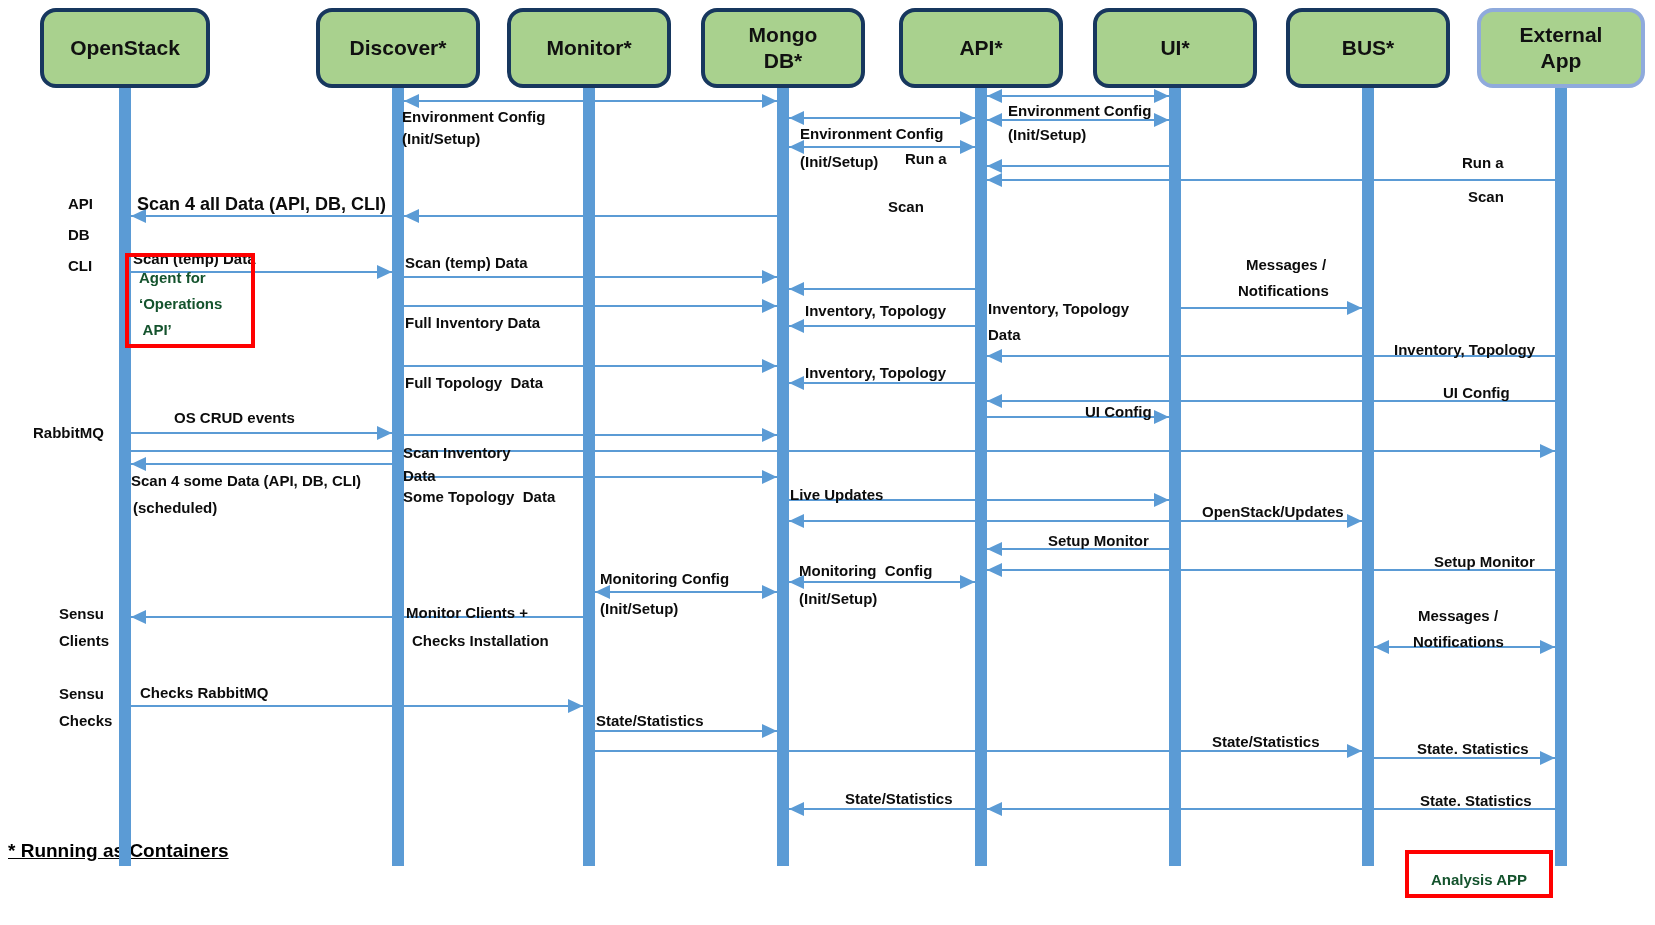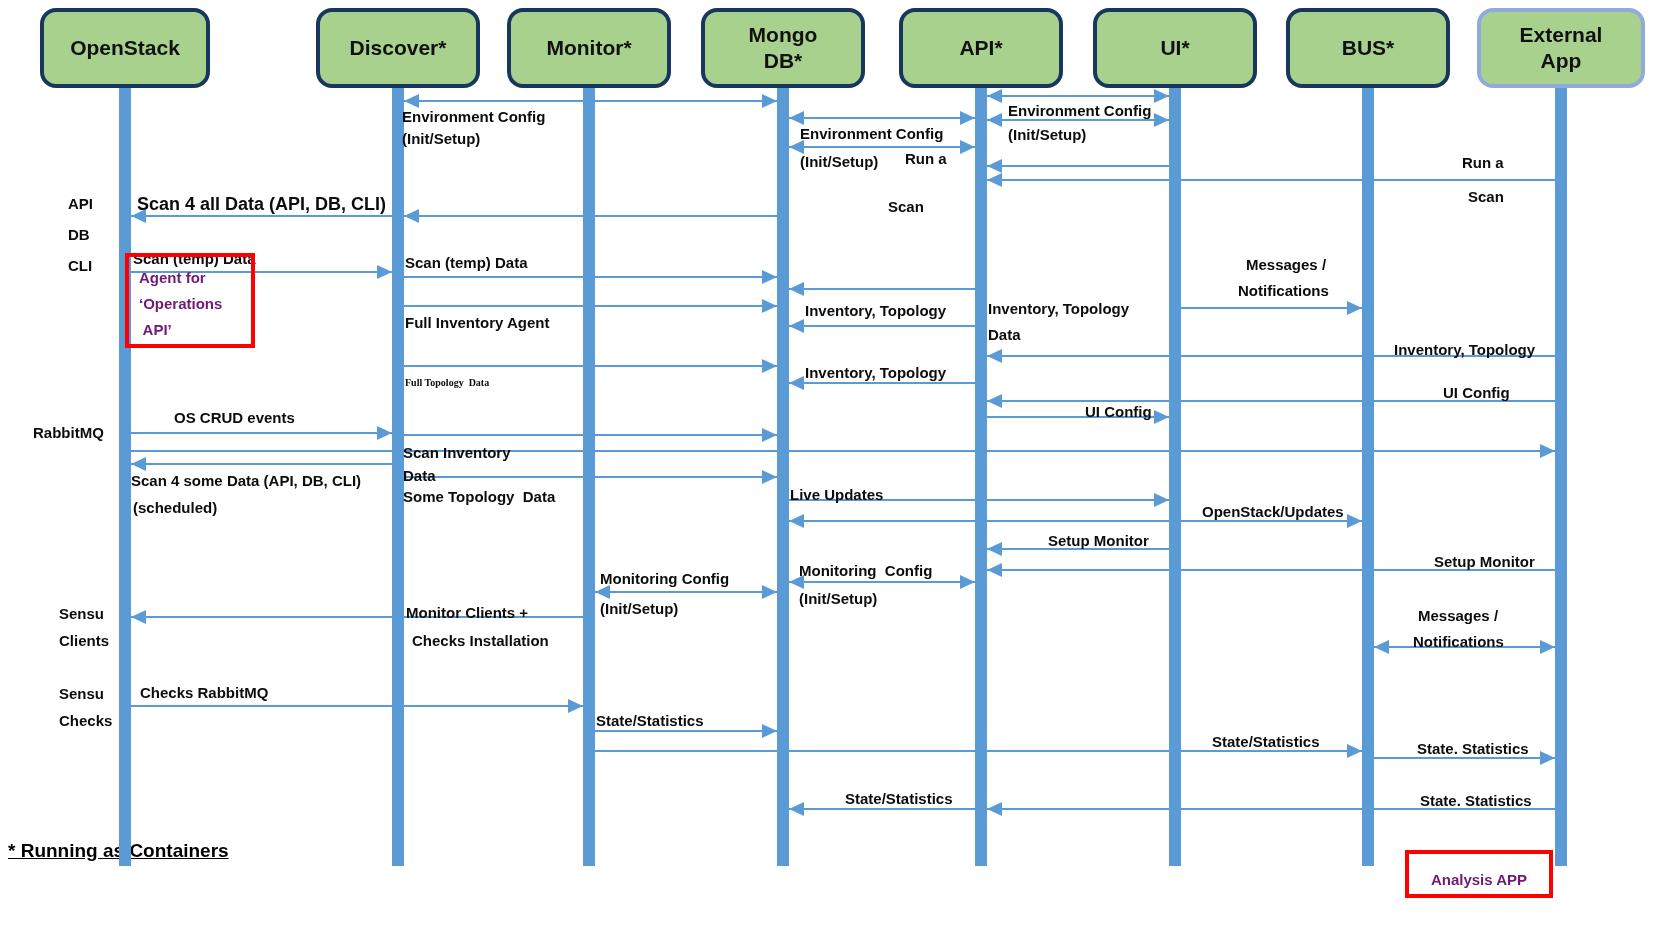--- a/index.html
+++ b/index.html
@@ -13,21 +13,21 @@
     font-size:21px;font-weight:bold;color:#111;border-radius:16px;
     white-space:pre;line-height:26px;
   }
   .lifeline{position:absolute;}
   .msg-line{position:absolute;height:2px;}
   .msg-head{position:absolute;width:0;height:0;}
   .msg-label{
     position:absolute;font-weight:bold;color:#0c0c0c;white-space:pre;
   }
   .anno-box{position:absolute;box-sizing:border-box;background:transparent;}
-  .anno-text{font-weight:bold;color:#701a75;white-space:pre;}
+  .anno-text{font-weight:bold;color:#14532d;white-space:pre;}
   #footer-note{
     position:absolute;left:8px;top:840px;font-size:19px;font-weight:bold;
     color:#000;text-decoration:underline;font-family:"Liberation Sans",sans-serif;
   }
 </style>
 </head>
 <body>
 
 <div id="stage">
   <div id="footer-note">* Running as Containers</div>
@@ -143,22 +143,22 @@
     <div class="msg-label" style="left: 905px; top: 146px; font-size: 15px; line-height: 26px;">Run a</div>
     <div class="msg-label" style="left: 888px; top: 194px; font-size: 15px; line-height: 26px;">Scan</div>
     <div class="msg-label" style="left: 1462px; top: 150px; font-size: 15px; line-height: 26px;">Run a</div>
     <div class="msg-label" style="left: 1468px; top: 184px; font-size: 15px; line-height: 26px;">Scan</div>
     <div class="msg-label" style="left: 68px; top: 188px; font-size: 15px; line-height: 31px;">API
 DB
 CLI</div>
     <div class="msg-label" style="left: 137px; top: 191px; font-size: 18px; line-height: 26px;">Scan 4 all Data (API, DB, CLI)</div>
     <div class="msg-label" style="left: 133px; top: 246px; font-size: 15px; line-height: 26px;">Scan (temp) Data</div>
     <div class="msg-label" style="left: 405px; top: 250px; font-size: 15px; line-height: 26px;">Scan (temp) Data</div>
-    <div class="msg-label" style="left: 405px; top: 310px; font-size: 15px; line-height: 26px;">Full Inventory Agent</div>
-    <div class="msg-label" style="left: 405px; top: 370px; font-size: 10px; line-height: 26px; font-family: Liberation Serif, serif;">Full Topology  Data</div>
+    <div class="msg-label" style="left: 405px; top: 310px; font-size: 15px; line-height: 26px;">Full Inventory Data</div>
+    <div class="msg-label" style="left: 405px; top: 370px; font-size: 15px; line-height: 26px;">Full Topology  Data</div>
     <div class="msg-label" style="left: 805px; top: 298px; font-size: 15px; line-height: 26px;">Inventory, Topology</div>
     <div class="msg-label" style="left: 805px; top: 360px; font-size: 15px; line-height: 26px;">Inventory, Topology</div>
     <div class="msg-label" style="left: 1246px; top: 252px; font-size: 15px; line-height: 26px;">Messages /</div>
     <div class="msg-label" style="left: 1238px; top: 278px; font-size: 15px; line-height: 26px;">Notifications</div>
     <div class="msg-label" style="left: 988px; top: 296px; font-size: 15px; line-height: 26px;">Inventory, Topology</div>
     <div class="msg-label" style="left: 988px; top: 322px; font-size: 15px; line-height: 26px;">Data</div>
     <div class="msg-label" style="left: 1394px; top: 337px; font-size: 15px; line-height: 26px;">Inventory, Topology</div>
     <div class="msg-label" style="left: 1443px; top: 380px; font-size: 15px; line-height: 26px;">UI Config</div>
     <div class="msg-label" style="left: 1085px; top: 399px; font-size: 15px; line-height: 26px;">UI Config</div>
     <div class="msg-label" style="left: 174px; top: 405px; font-size: 15px; line-height: 26px;">OS CRUD events</div>

